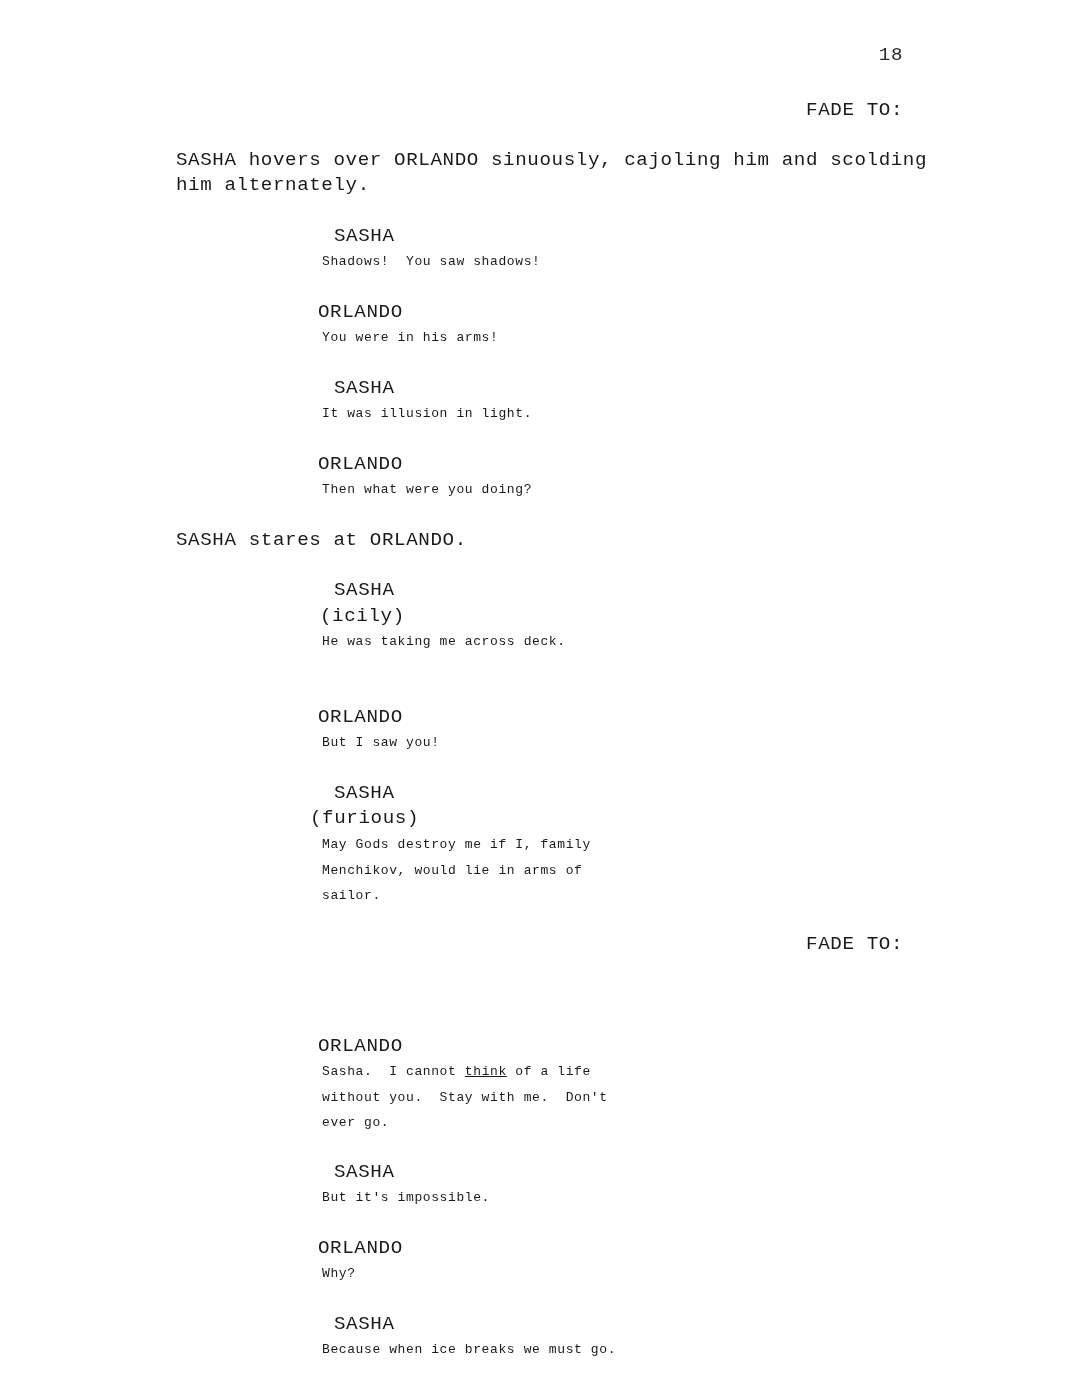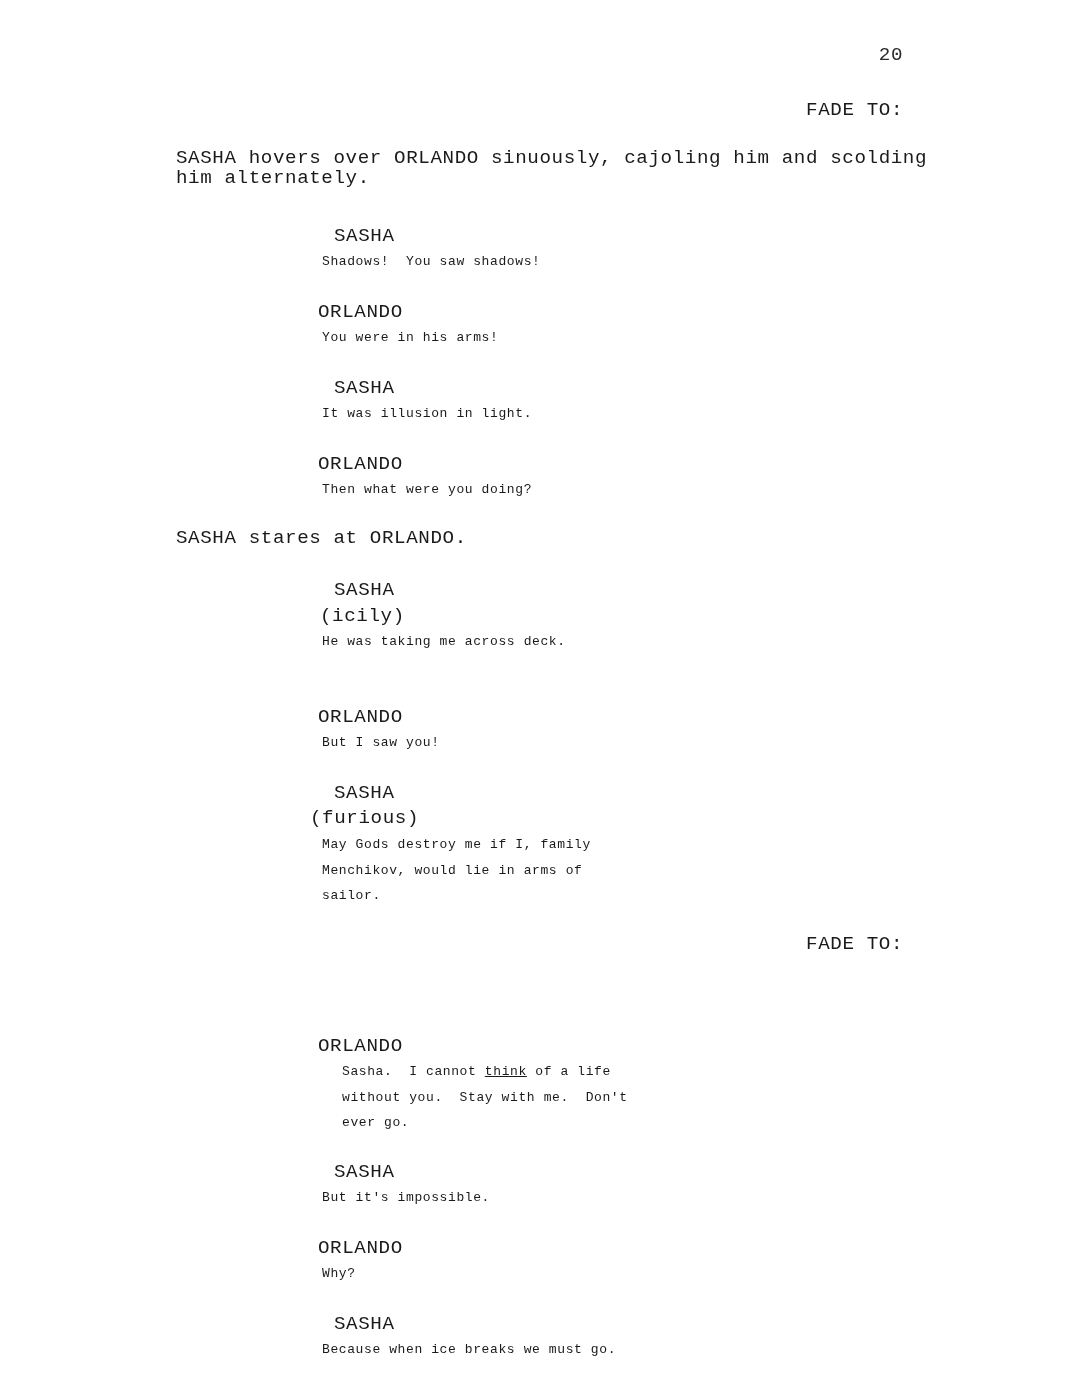--- a/index.html
+++ b/index.html
@@ -43,21 +43,21 @@
     right: 172px;
     font-size: 19.2px;
     letter-spacing: 0.6px;
     text-align: left;
   }
   .action {
     position: absolute;
     left: 176px;
     width: 760px;
     font-size: 19.2px;
-    line-height: 20px;
+    line-height: 25px;
     letter-spacing: 0.6px;
     white-space: pre-wrap;
   }
   .character {
     position: absolute;
     left: 176px;
     width: 760px;
     font-size: 19.2px;
     line-height: 25.6px;
     letter-spacing: 0.6px;
@@ -80,19 +80,19 @@
     white-space: pre-wrap;
   }
   .uline {
     text-decoration: underline;
   }
 </style>
 </head>
 <body>
 
 <div class="page">
-  <div class="page-number">20</div>
+  <div class="page-number">18</div>
   <div class="script" id="script-body"><div class="transition" style="top: 98px;">FADE TO:</div><div class="action" style="top: 148px;">SASHA hovers over ORLANDO sinuously, cajoling him and scolding him alternately.</div><div class="character" style="top: 224px; left: 334px;">SASHA</div><div class="dialogue" style="top: 249px;">Shadows!  You saw shadows!</div><div class="character" style="top: 300px; left: 318px;">ORLANDO</div><div class="dialogue" style="top: 325px;">You were in his arms!</div><div class="character" style="top: 376px; left: 334px;">SASHA</div><div class="dialogue" style="top: 401px;">It was illusion in light.</div><div class="character" style="top: 452px; left: 318px;">ORLANDO</div><div class="dialogue" style="top: 477px;">Then what were you doing?</div><div class="action" style="top: 528px;">SASHA stares at ORLANDO.</div><div class="character" style="top: 578px; left: 334px;">SASHA</div><div class="paren" style="top: 604px; left: 320px;">(icily)</div><div class="dialogue" style="top: 629px;">He was taking me across deck.</div><div class="character" style="top: 705px; left: 318px;">ORLANDO</div><div class="dialogue" style="top: 730px;">But I saw you!</div><div class="character" style="top: 781px; left: 334px;">SASHA</div><div class="paren" style="top: 806px; left: 310px;">(furious)</div><div class="dialogue" style="top: 832px;">May Gods destroy me if I, family
 Menchikov, would lie in arms of
-sailor.</div><div class="transition" style="top: 932px;">FADE TO:</div><div class="character" style="top: 1034px; left: 318px;">ORLANDO</div><div class="dialogue" style="top: 1059px; margin-left: 20px;"><span>Sasha.  I cannot </span><span class="uline">think</span><span> of a life
+sailor.</div><div class="transition" style="top: 932px;">FADE TO:</div><div class="character" style="top: 1034px; left: 318px;">ORLANDO</div><div class="dialogue" style="top: 1059px;"><span>Sasha.  I cannot </span><span class="uline">think</span><span> of a life
 without you.  Stay with me.  Don't
 ever go.</span></div><div class="character" style="top: 1160px; left: 334px;">SASHA</div><div class="dialogue" style="top: 1185px;">But it's impossible.</div><div class="character" style="top: 1236px; left: 318px;">ORLANDO</div><div class="dialogue" style="top: 1261px;">Why?</div><div class="character" style="top: 1312px; left: 334px;">SASHA</div><div class="dialogue" style="top: 1337px;">Because when ice breaks we must go.</div></div>
 </div>
 
 </body></html>

